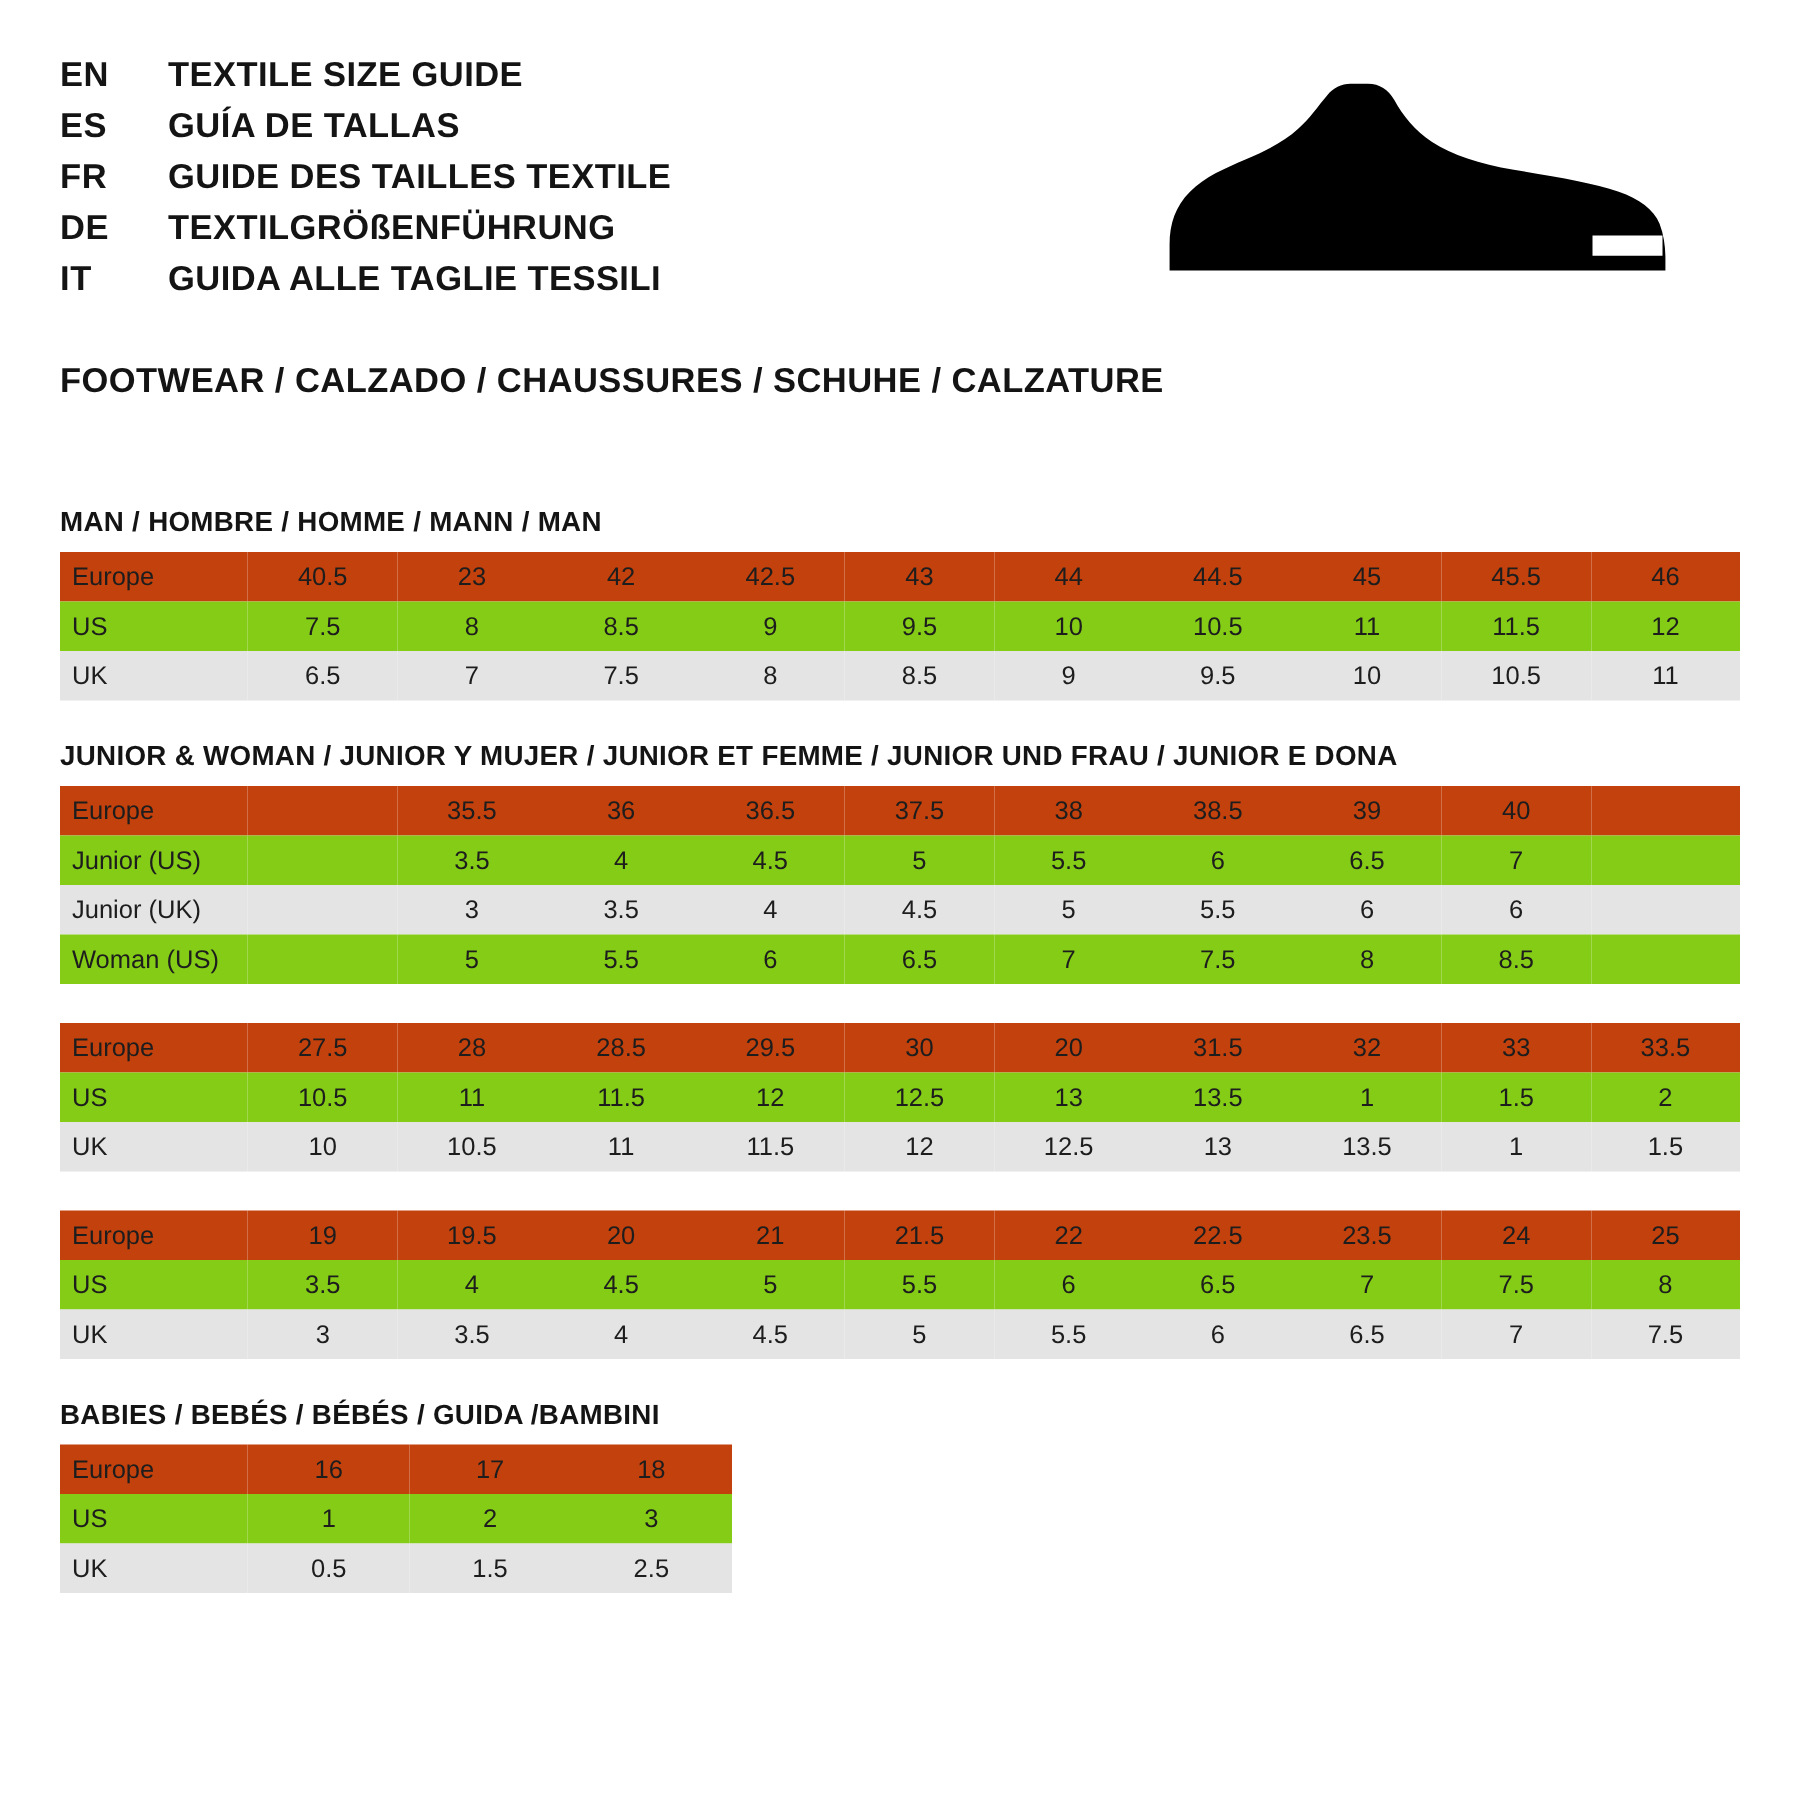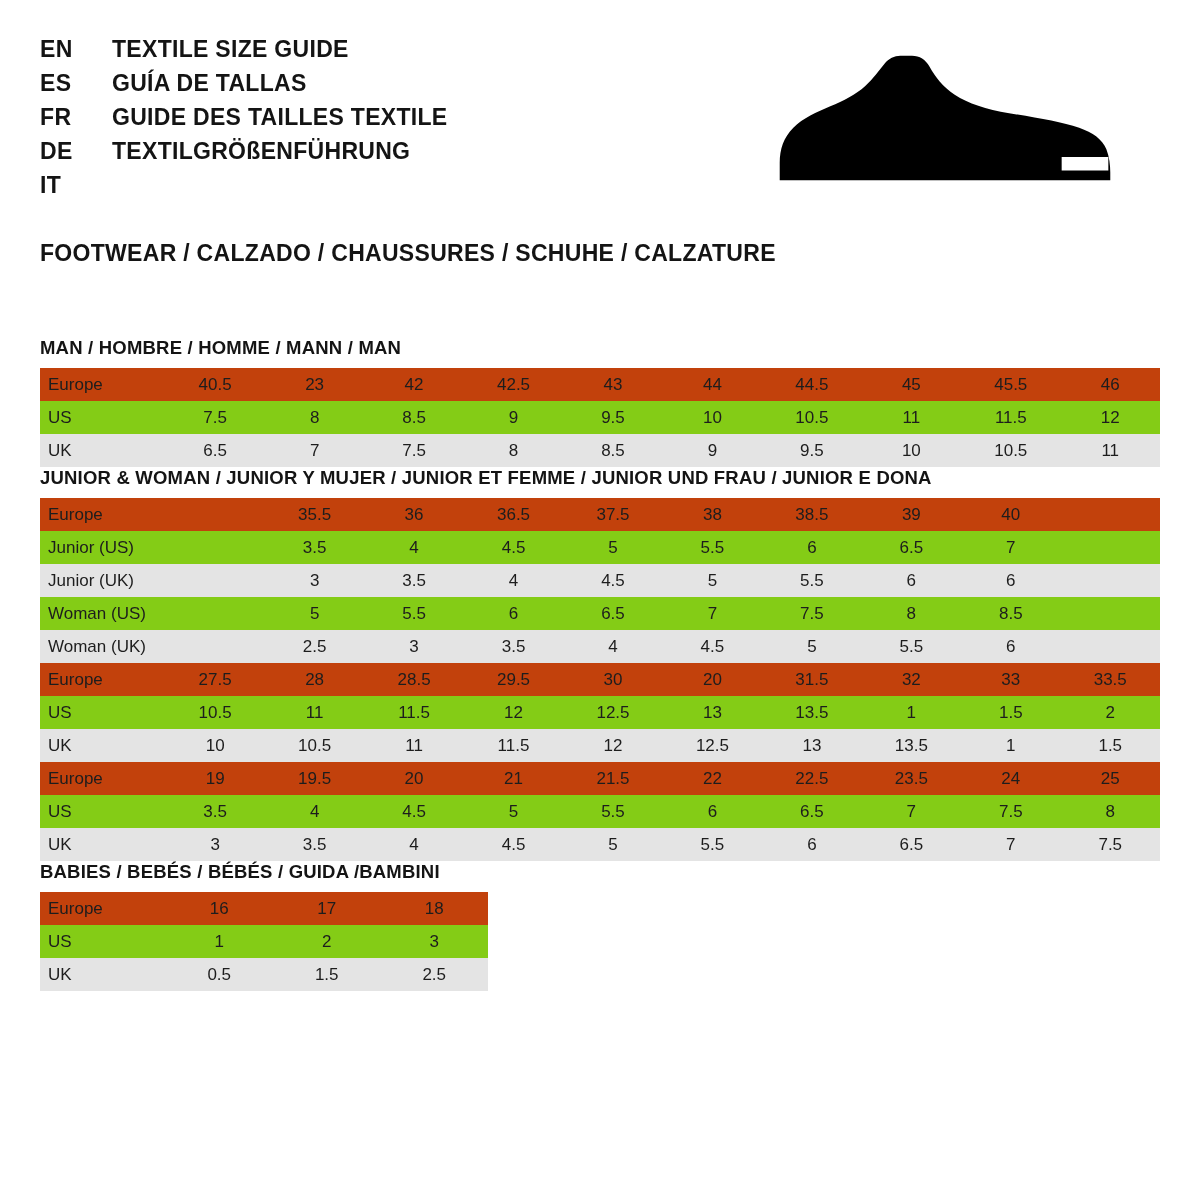--- a/index.html
+++ b/index.html
@@ -66,20 +66,21 @@
     font-weight: bold;
     letter-spacing: 0.3px;
     color: #141414;
   }
 
   
   .sections {
     margin-top: 70px;
   }
   .section {
+    margin-bottom: 26px;
   }
   .section-title {
     font-size: 18.5px;
     font-weight: bold;
     letter-spacing: 0.2px;
     color: #141414;
     margin-bottom: 9px;
   }
   table.size-table {
     border-collapse: collapse;
@@ -133,20 +134,21 @@
       <div class="lang-row">
         <span class="lang-code">FR</span>
         <span class="lang-text">GUIDE DES TAILLES TEXTILE</span>
       </div>
       <div class="lang-row">
         <span class="lang-code">DE</span>
         <span class="lang-text">TEXTILGRÖßENFÜHRUNG</span>
       </div>
       <div class="lang-row">
         <span class="lang-code">IT</span>
+        <span class="lang-text">GUIDA ALLE TAGLIE TESSILI</span>
       </div>
     </div>
 
     <div class="shoe-wrap">
       <svg viewBox="0 0 360 130" width="350" height="130" aria-hidden="true">
         <path fill="#000000" d="M10,110
           C10,96 14,84 24,74
           C34,64 48,58 62,52
           C76,46 88,40 98,31
           C106,24 112,15 118,8
@@ -293,33 +295,20 @@
           <td>5</td>
           <td>5.5</td>
           <td>6</td>
           <td>6.5</td>
           <td>7</td>
           <td>7.5</td>
           <td>8</td>
           <td>8.5</td>
           <td></td>
         </tr>
-        <tr class="even">
-          <td class="rowlabel">Woman (UK)</td>
-          <td></td>
-          <td>2.5</td>
-          <td>3</td>
-          <td>3.5</td>
-          <td>4</td>
-          <td>4.5</td>
-          <td>5</td>
-          <td>5.5</td>
-          <td>6</td>
-          <td></td>
-        </tr>
       </tbody>
         </table>
     </div>
 
     <div class="section">
       <table class="size-table full">
         <colgroup>
           <col style="width:11.2%">
             <col style="width:8.88%">
             <col style="width:8.88%">

